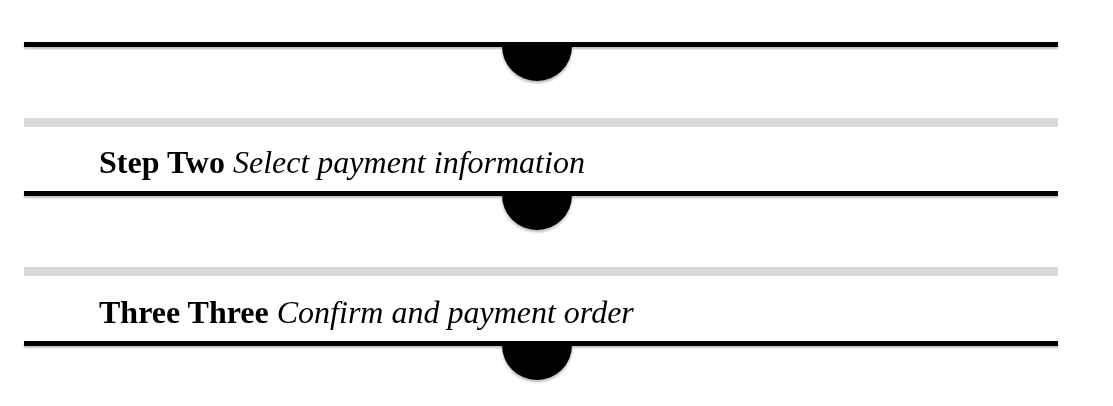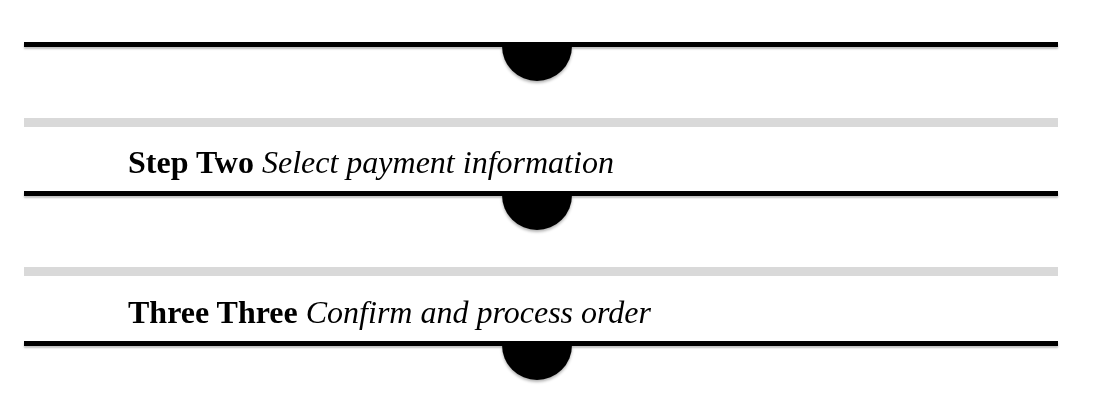--- a/index.html
+++ b/index.html
@@ -1,21 +1,21 @@
 <!DOCTYPE html>
 <html><head>
 <meta charset="utf-8">
 <style>
   html, body { margin:0; padding:0; background:#ffffff; }
   body { width:1113px; height:406px; position:relative; overflow:hidden; font-family:"Liberation Serif", serif; }
   .rule { position:absolute; left:24px; width:1034px; height:5px; background:#000; box-shadow:0 2px 2px rgba(0,0,0,0.25); }
   .knob { position:absolute; width:70px; height:35px; background:#000; border-radius:0 0 35px 35px; box-shadow:0 2px 3px rgba(0,0,0,0.3); }
   .band { position:absolute; left:24px; width:1034px; height:9px; background:#d9d9d9; }
   .step { position:absolute; left:99px; font-size:32px; color:#000; white-space:nowrap; line-height:1; }
-  .step .num { font-weight:bold;margin-left:29px; }
+  .step .num { font-weight:bold; }
   .step .desc { font-style:italic;text-align:center; }
 </style>
 </head>
 <body>
 
 <div>
   <div class="rule" style="top:42px;"></div>
   <div class="knob" style="left:502px; top:46px;"></div>
 </div>
 
@@ -26,17 +26,17 @@
     <span class="desc">Select payment information</span>
   </div>
   <div class="rule" style="top:191px;"></div>
   <div class="knob" style="left:502px; top:195px;"></div>
 </div>
 
 <div>
   <div class="band" style="top:267px;"></div>
   <div class="step" style="top:296px;">
     <span class="num">Three Three</span>
-    <span class="desc">Confirm and process order</span>
+    <span class="desc">Confirm and payment order</span>
   </div>
   <div class="rule" style="top:341px;"></div>
   <div class="knob" style="left:502px; top:345px;"></div>
 </div>
 
 </body></html>

